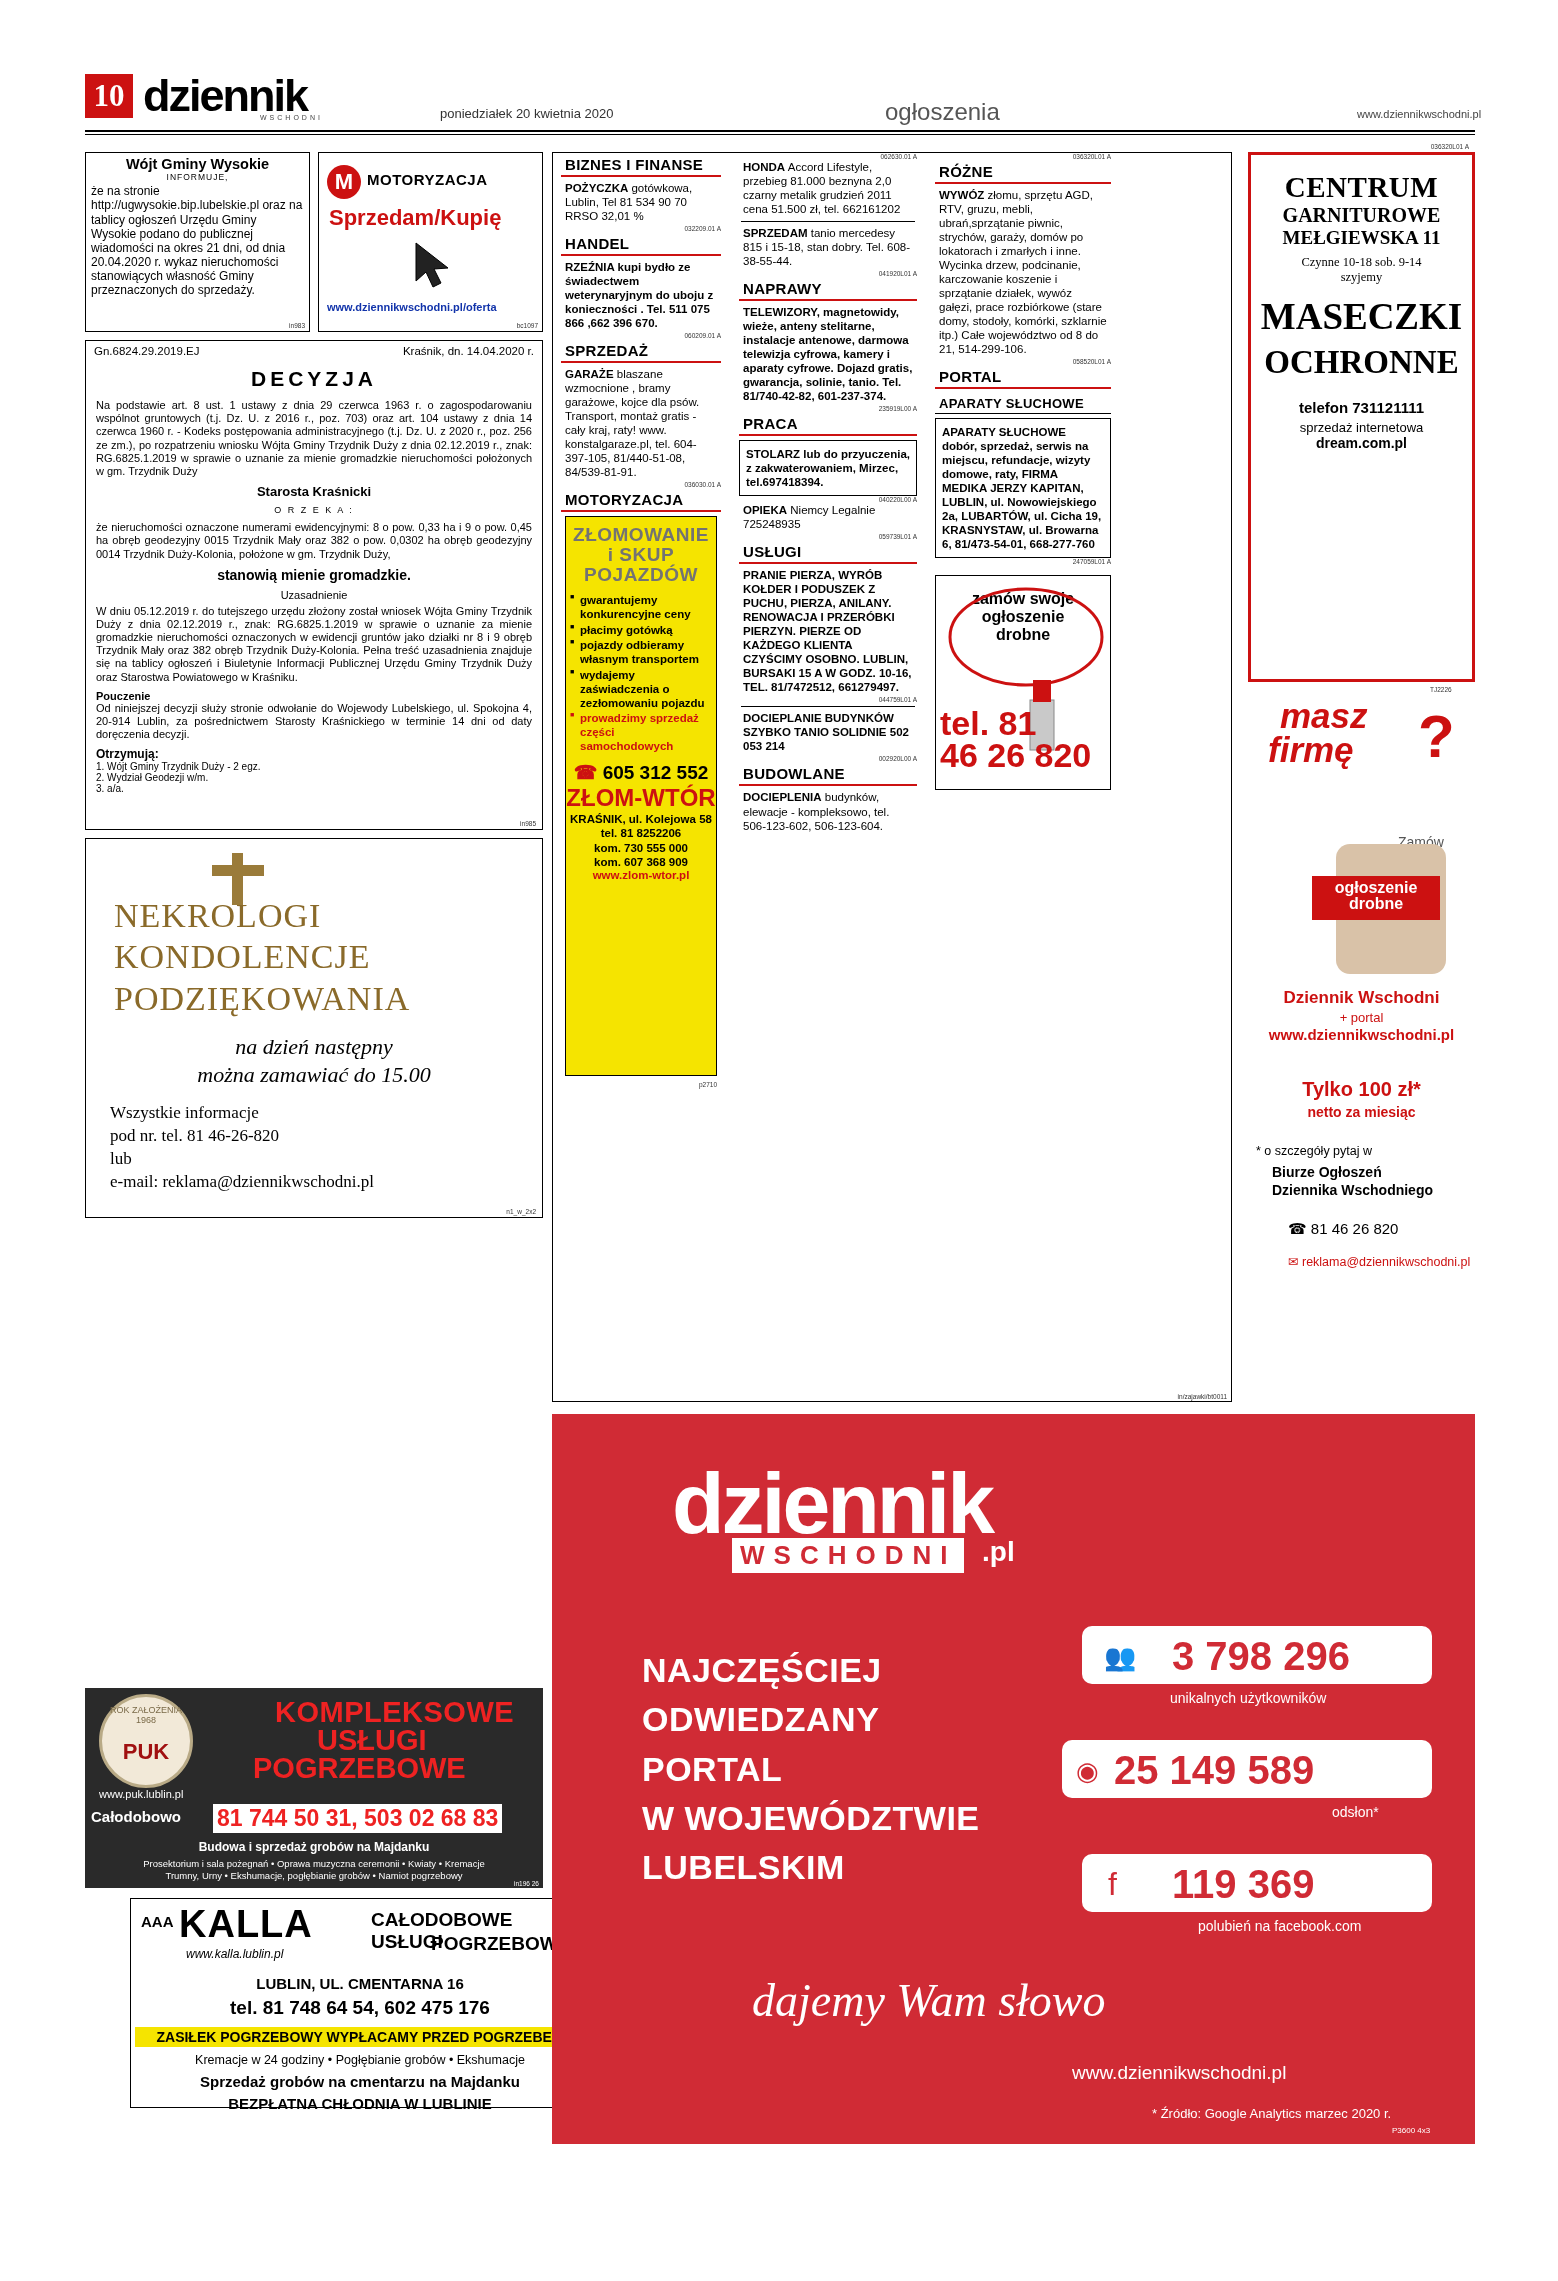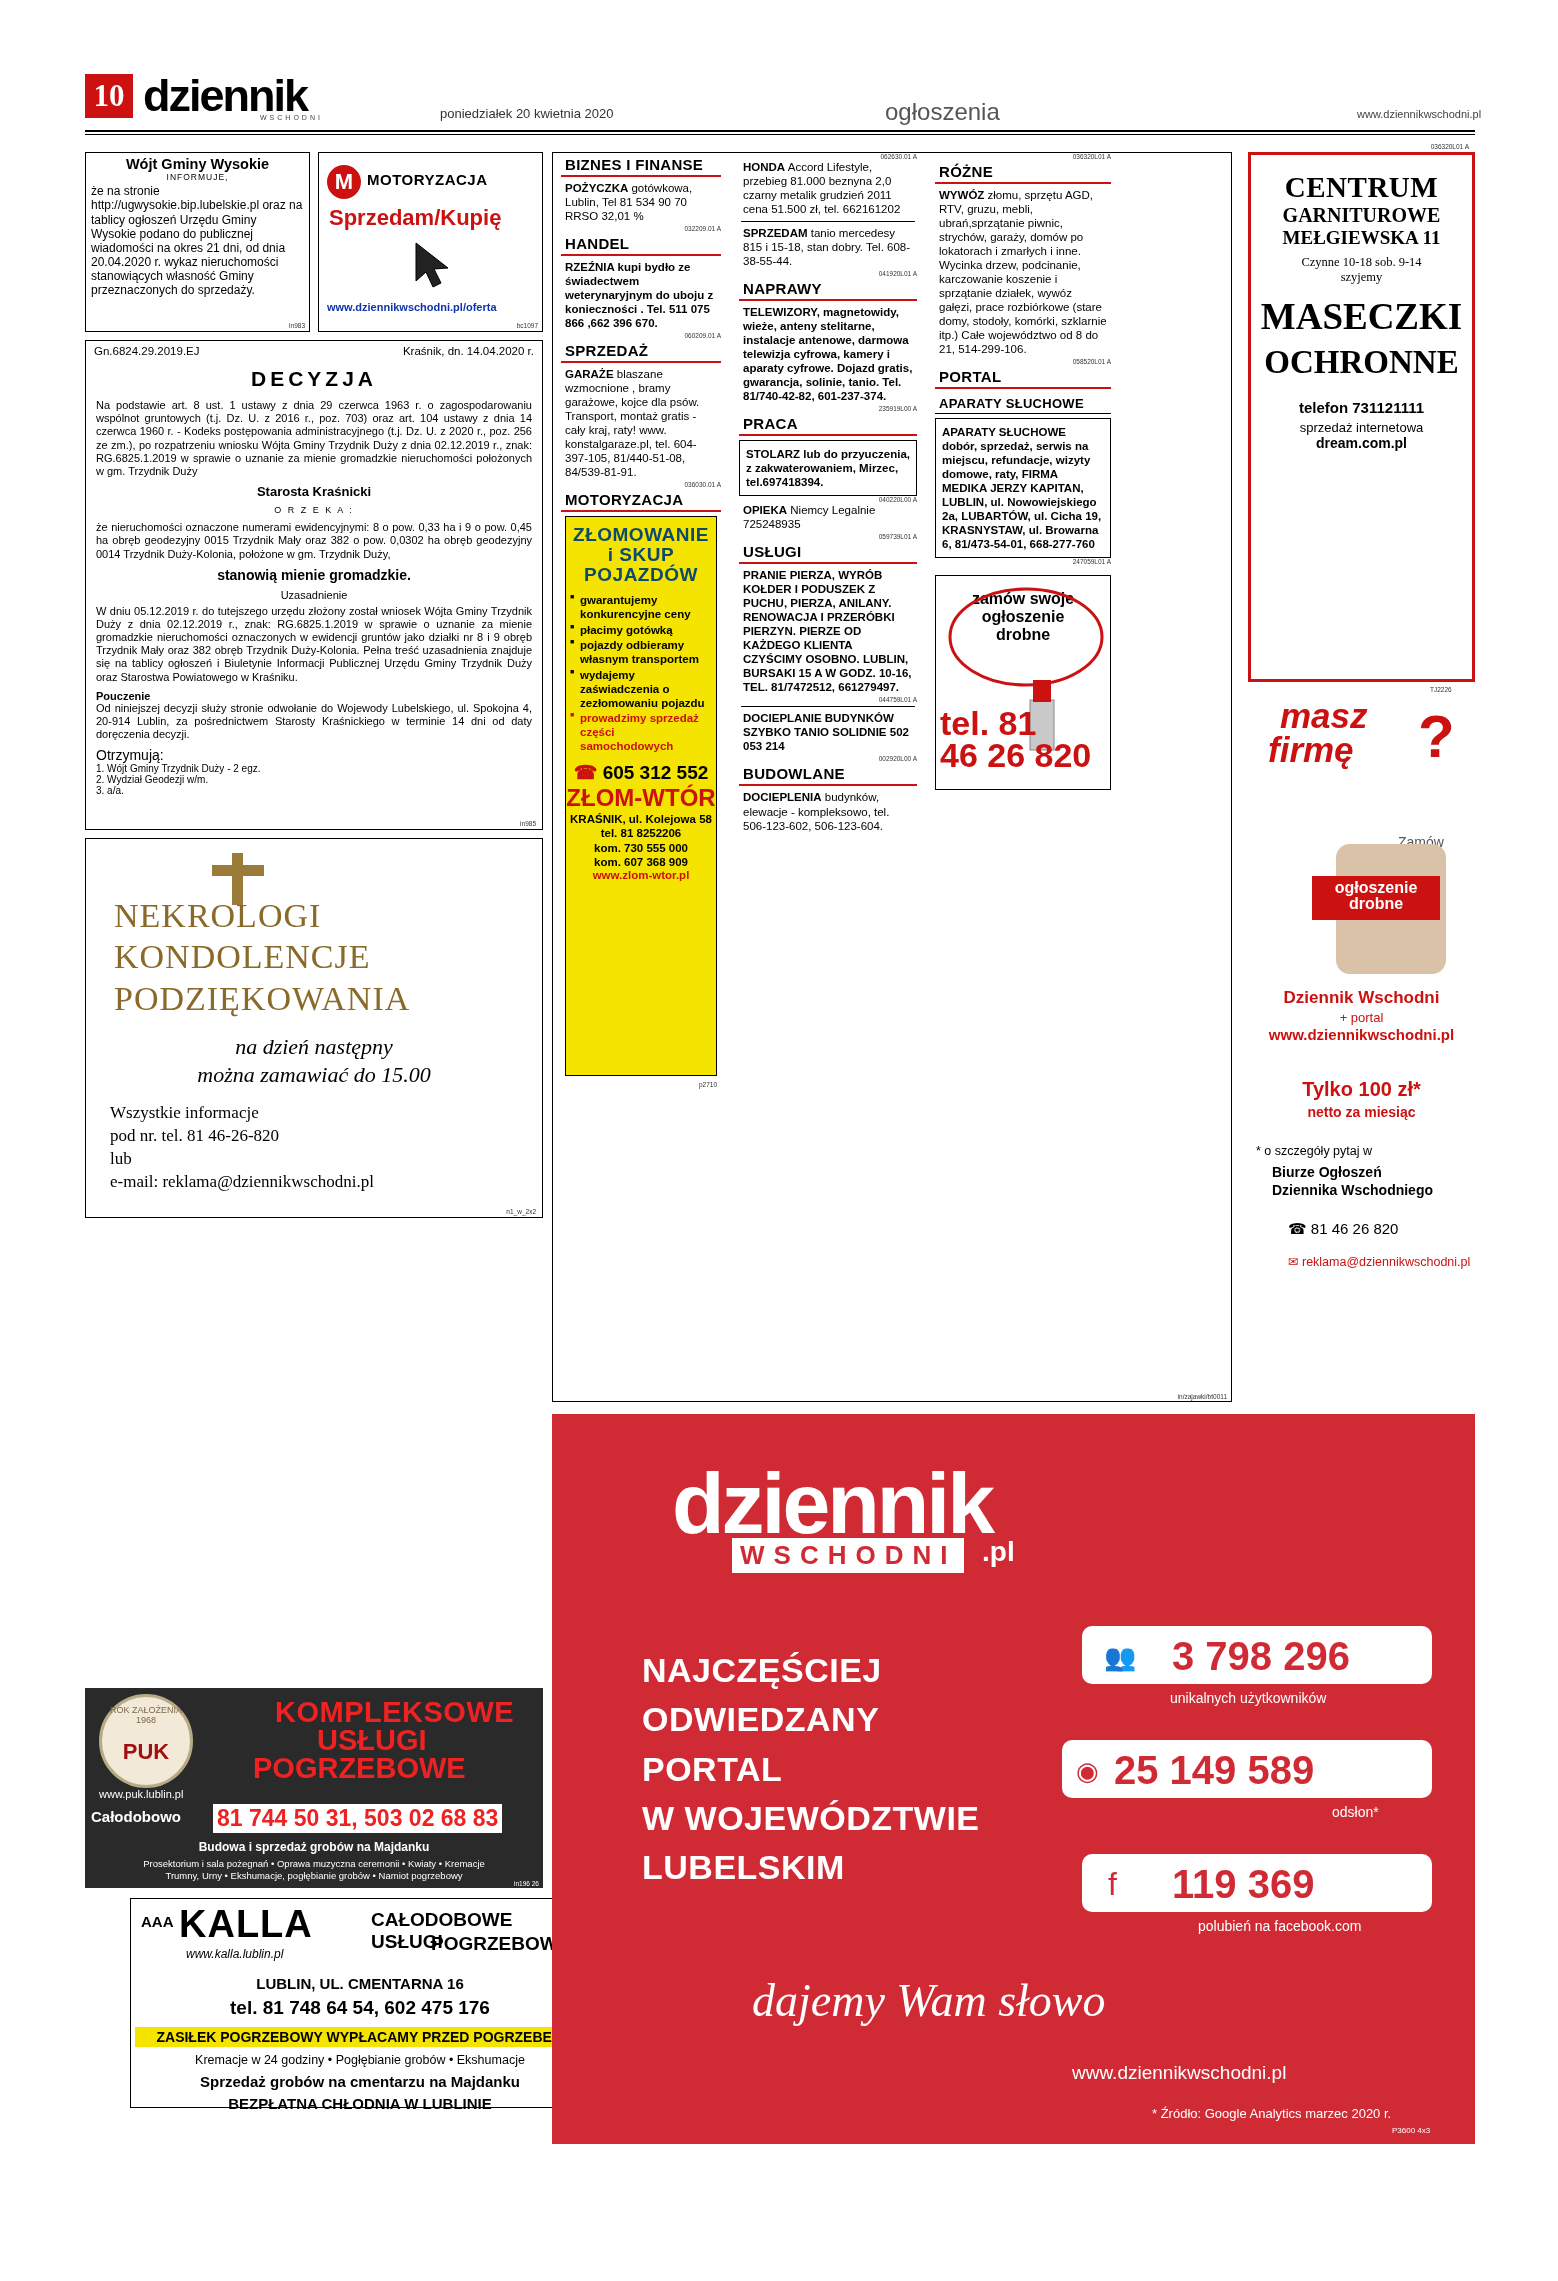--- a/index.html
+++ b/index.html
@@ -84,21 +84,21 @@
   #kalla .k1{position:absolute;left:0;top:154px;width:458px;text-align:center;font-size:12.5px;}
   #kalla .k2{position:absolute;left:0;top:174px;width:458px;text-align:center;font-size:15px;font-weight:bold;}
   #kalla .k3{position:absolute;left:0;top:196px;width:458px;text-align:center;font-size:15px;font-weight:bold;}
 
   
   #clsframe{left:552px;top:152px;width:680px;height:1250px;}
   .col{position:absolute;top:0;width:160px;}
 
   
   .zlom{position:absolute;left:4px;top:0;width:152px;height:560px;background:#f5e400;border:1px solid #000;box-sizing:border-box;}
-  .zlom .h{color:#0c4a6e;font-weight:bold;font-size:19px;text-align:center;line-height:1.05;padding-top:8px;letter-spacing:.5px;}
+  .zlom .h{color:#737373;font-weight:bold;font-size:19px;text-align:center;line-height:1.05;padding-top:8px;letter-spacing:.5px;}
   .zlom .li{font-size:11.5px;font-weight:bold;line-height:1.2;padding:1px 6px 1px 14px;position:relative;}
   .zlom .li:before{content:"■";position:absolute;left:4px;top:0;font-size:7px;}
   .zlom .ph{font-size:19px;font-weight:bold;text-align:center;margin-top:6px;}
   .zlom .nm{font-size:24px;font-weight:bold;color:#cc1111;text-align:center;}
   .zlom .ad{font-size:11.5px;font-weight:bold;text-align:center;line-height:1.25;}
   .zlom .url{font-size:11.5px;font-weight:bold;color:#cc1111;text-align:center;}
 
   
   .zam{position:absolute;left:0;top:0;width:176px;height:215px;border:1px solid #000;box-sizing:border-box;background:#fff;}
   .zam .t{font-size:16px;font-weight:bold;text-align:center;line-height:1.1;padding-top:14px;}
@@ -195,21 +195,21 @@
     <h2>DECYZJA</h2>
     <p>Na podstawie art. 8 ust. 1 ustawy z dnia 29 czerwca 1963 r. o zagospodarowaniu wspólnot gruntowych (t.j. Dz. U. z 2016 r., poz. 703) oraz art. 104 ustawy z dnia 14 czerwca 1960 r. - Kodeks postępowania administracyjnego (t.j. Dz. U. z 2020 r., poz. 256 ze zm.), po rozpatrzeniu wniosku Wójta Gminy Trzydnik Duży z dnia 02.12.2019 r., znak: RG.6825.1.2019 w sprawie o uznanie za mienie gromadzkie nieruchomości położonych w gm. Trzydnik Duży</p>
     <div class="ctr">Starosta Kraśnicki</div>
     <div class="orz">O R Z E K A :</div>
     <p>że nieruchomości oznaczone numerami ewidencyjnymi: 8 o pow. 0,33 ha i 9 o pow. 0,45 ha obręb geodezyjny 0015 Trzydnik Mały oraz 382 o pow. 0,0302 ha obręb geodezyjny 0014 Trzydnik Duży-Kolonia, położone w gm. Trzydnik Duży,</p>
     <div class="ctr" style="font-size:14px;">stanowią mienie gromadzkie.</div>
     <div style="text-align:center;font-size:11px;margin:6px 0 4px;">Uzasadnienie</div>
     <p>W dniu 05.12.2019 r. do tutejszego urzędu złożony został wniosek Wójta Gminy Trzydnik Duży z dnia 02.12.2019 r., znak: RG.6825.1.2019 w sprawie o uznanie za mienie gromadzkie nieruchomości oznaczonych w ewidencji gruntów jako działki nr 8 i 9 obręb Trzydnik Mały oraz 382 obręb Trzydnik Duży-Kolonia. Pełna treść uzasadnienia znajduje się na tablicy ogłoszeń i Biuletynie Informacji Publicznej Urzędu Gminy Trzydnik Duży oraz Starostwa Powiatowego w Kraśniku.</p>
     <div style="font-size:11px;font-weight:bold;padding:0 10px;">Pouczenie</div>
     <p>Od niniejszej decyzji służy stronie odwołanie do Wojewody Lubelskiego, ul. Spokojna 4, 20-914 Lublin, za pośrednictwem Starosty Kraśnickiego w terminie 14 dni od daty doręczenia decyzji.</p>
-    <div style="font-size:14px;font-weight:normal;padding:0 10px;">Otrzymują:</div>
+    <div style="font-size:12px;font-weight:bold;padding:0 10px;">Otrzymują:</div>
     <div style="font-size:10px;padding:0 10px;">1. Wójt Gminy Trzydnik Duży - 2 egz.</div>
     <div style="font-size:10px;padding:0 10px;">2. Wydział Geodezji w/m.</div>
     <div style="font-size:10px;padding:0 10px;">3. a/a.</div>
     <div class="code" style="position:absolute;right:6px;bottom:2px;">in985</div>
   </div>
 
   <div class="box bordered" id="nekro">
     <svg class="cross" viewBox="0 0 70 56">
       <rect x="28" y="2" width="11" height="52" fill="#9a7b3a"></rect>
       <rect x="8" y="14" width="52" height="11" fill="#9a7b3a"></rect>

